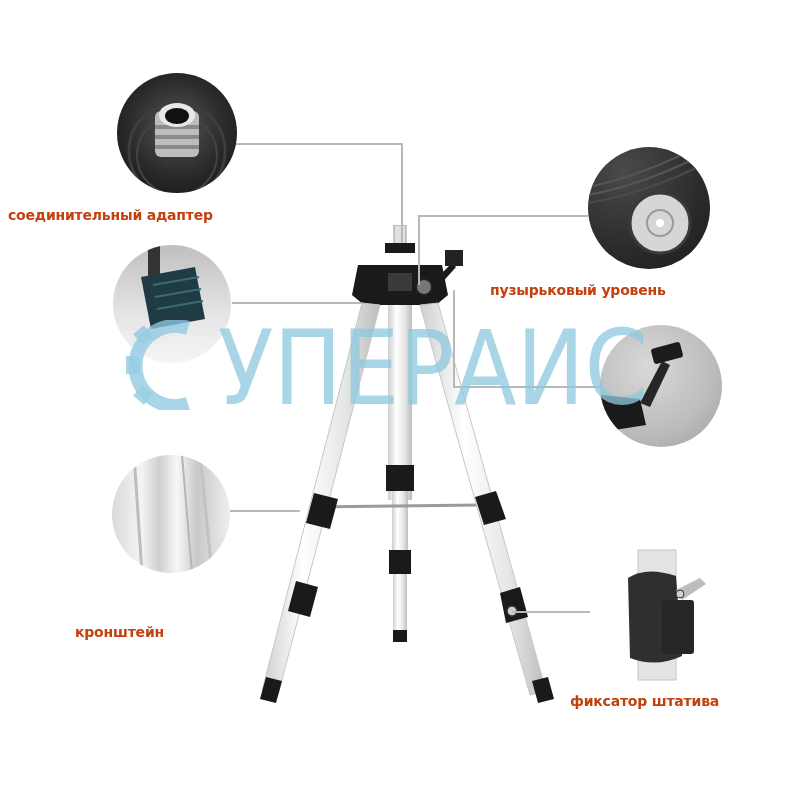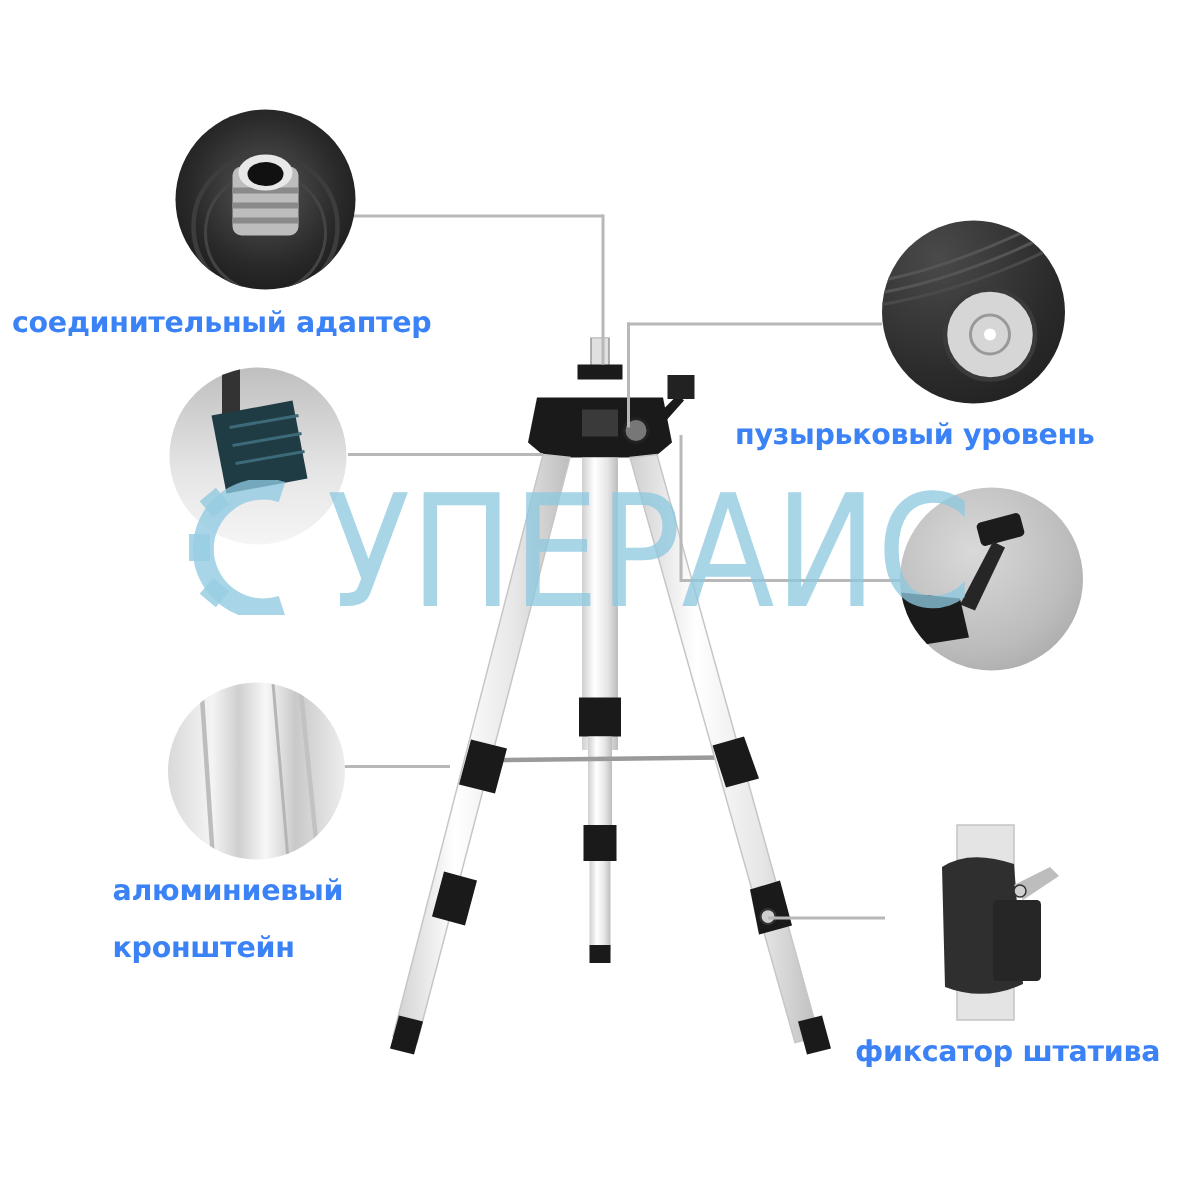--- a/index.html
+++ b/index.html
@@ -1,19 +1,19 @@
 <!DOCTYPE html>
 <html><head>
 <meta charset="utf-8">
 <style>
   html, body { margin: 0; padding: 0; background: #ffffff; }
   body { width: 800px; height: 800px; position: relative; overflow: hidden;
          font-family: "DejaVu Sans", "Liberation Sans", sans-serif; }
   .stage { position: absolute; left: 0; top: 0; width: 800px; height: 800px; }
-  .label { position: absolute; color: #3b82f6; font-weight: bold; font-size: 19px;
+  .label { position: absolute; color: #c2410c; font-weight: bold; font-size: 14px;
            line-height: 30px; white-space: nowrap; letter-spacing: -0.2px; z-index: 5; }
   .callout { position: absolute; border-radius: 50%; overflow: hidden; z-index: 3; }
   .line { position: absolute; background: #b8b8b8; z-index: 2; }
   .watermark { position: absolute; left: 118px; top: 320px; z-index: 4;
                pointer-events: none; opacity: 0.9; }
   svg { display: block; }
 </style>
 </head>
 <body>
 
@@ -140,17 +140,16 @@
     <g fill="#8ec9e0" opacity="0.85">
       <rect x="8" y="36" width="14" height="18"></rect>
       <rect x="18" y="8" width="14" height="14" transform="rotate(-40 25 15)"></rect>
       <rect x="18" y="68" width="14" height="14" transform="rotate(40 25 75)"></rect>
     </g>
     <text x="100" y="84" font-family="DejaVu Sans, sans-serif" font-size="104" font-weight="normal" fill="#8ec9e0" opacity="0.85" textLength="430" lengthAdjust="spacingAndGlyphs">УПЕРАЙС</text>
   </svg>
 
   <div class="label" style="left:8px; top:200px;">соединительный адаптер</div>
   <div class="label" style="left:490px; top:275px;">пузырьковый уровень</div>
-  <div class="label" style="left:75px; top:579px;">алюминиевый</div>
   <div class="label" style="left:75px; top:617px;text-align:center;">кронштейн</div>
   <div class="label" style="left:570px; top:686px;">фиксатор штатива</div>
 
 </div>
 
 </body></html>

